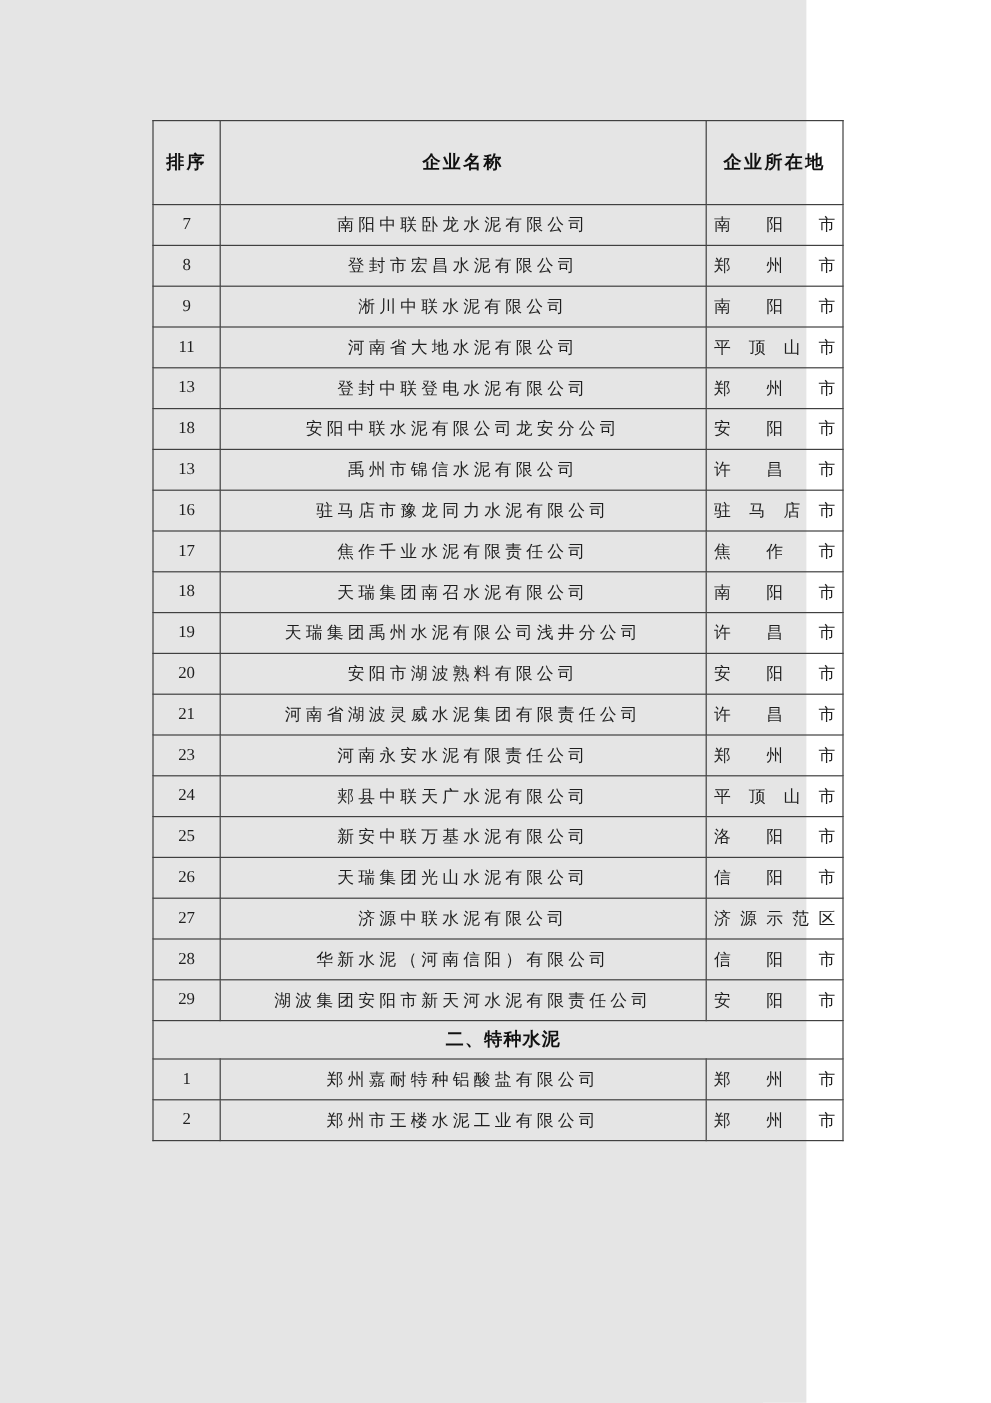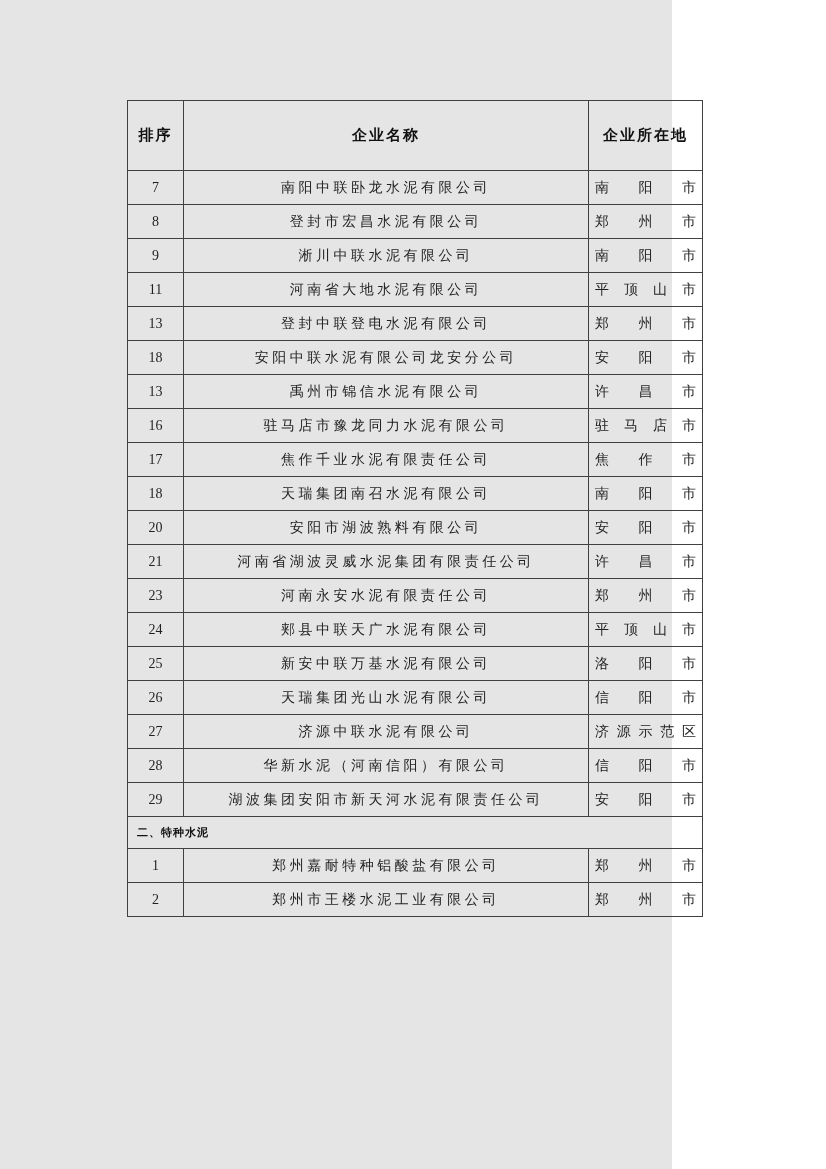--- a/index.html
+++ b/index.html
@@ -61,24 +61,24 @@
   td.name-cell {
     letter-spacing: 3.5px;
   }
   td.location-cell {
     text-align: justify;
     text-align-last: justify;
     padding: 0 6px;
     letter-spacing: 0;
   }
   tr.section-row td {
-    text-align: left;
+    text-align: center;
     font-family: "DejaVu Sans", "Liberation Sans", sans-serif;
     font-weight: bold;
-    font-size: 11px;
+    font-size: 15px;
     letter-spacing: 1px;
     padding-left: 9px;
     height: 31px;
     color: #111111;
   }
 </style>
 </head>
 <body>
 
 <div class="page">
@@ -140,20 +140,25 @@
           <td class="rank-cell">17</td>
           <td class="name-cell">焦作千业水泥有限责任公司</td>
           <td class="location-cell">焦作市</td>
         </tr>
         <tr>
           <td class="rank-cell">18</td>
           <td class="name-cell">天瑞集团南召水泥有限公司</td>
           <td class="location-cell">南阳市</td>
         </tr>
         <tr>
+          <td class="rank-cell">19</td>
+          <td class="name-cell">天瑞集团禹州水泥有限公司浅井分公司</td>
+          <td class="location-cell">许昌市</td>
+        </tr>
+        <tr>
           <td class="rank-cell">20</td>
           <td class="name-cell">安阳市湖波熟料有限公司</td>
           <td class="location-cell">安阳市</td>
         </tr>
         <tr>
           <td class="rank-cell">21</td>
           <td class="name-cell">河南省湖波灵威水泥集团有限责任公司</td>
           <td class="location-cell">许昌市</td>
         </tr>
         <tr>

